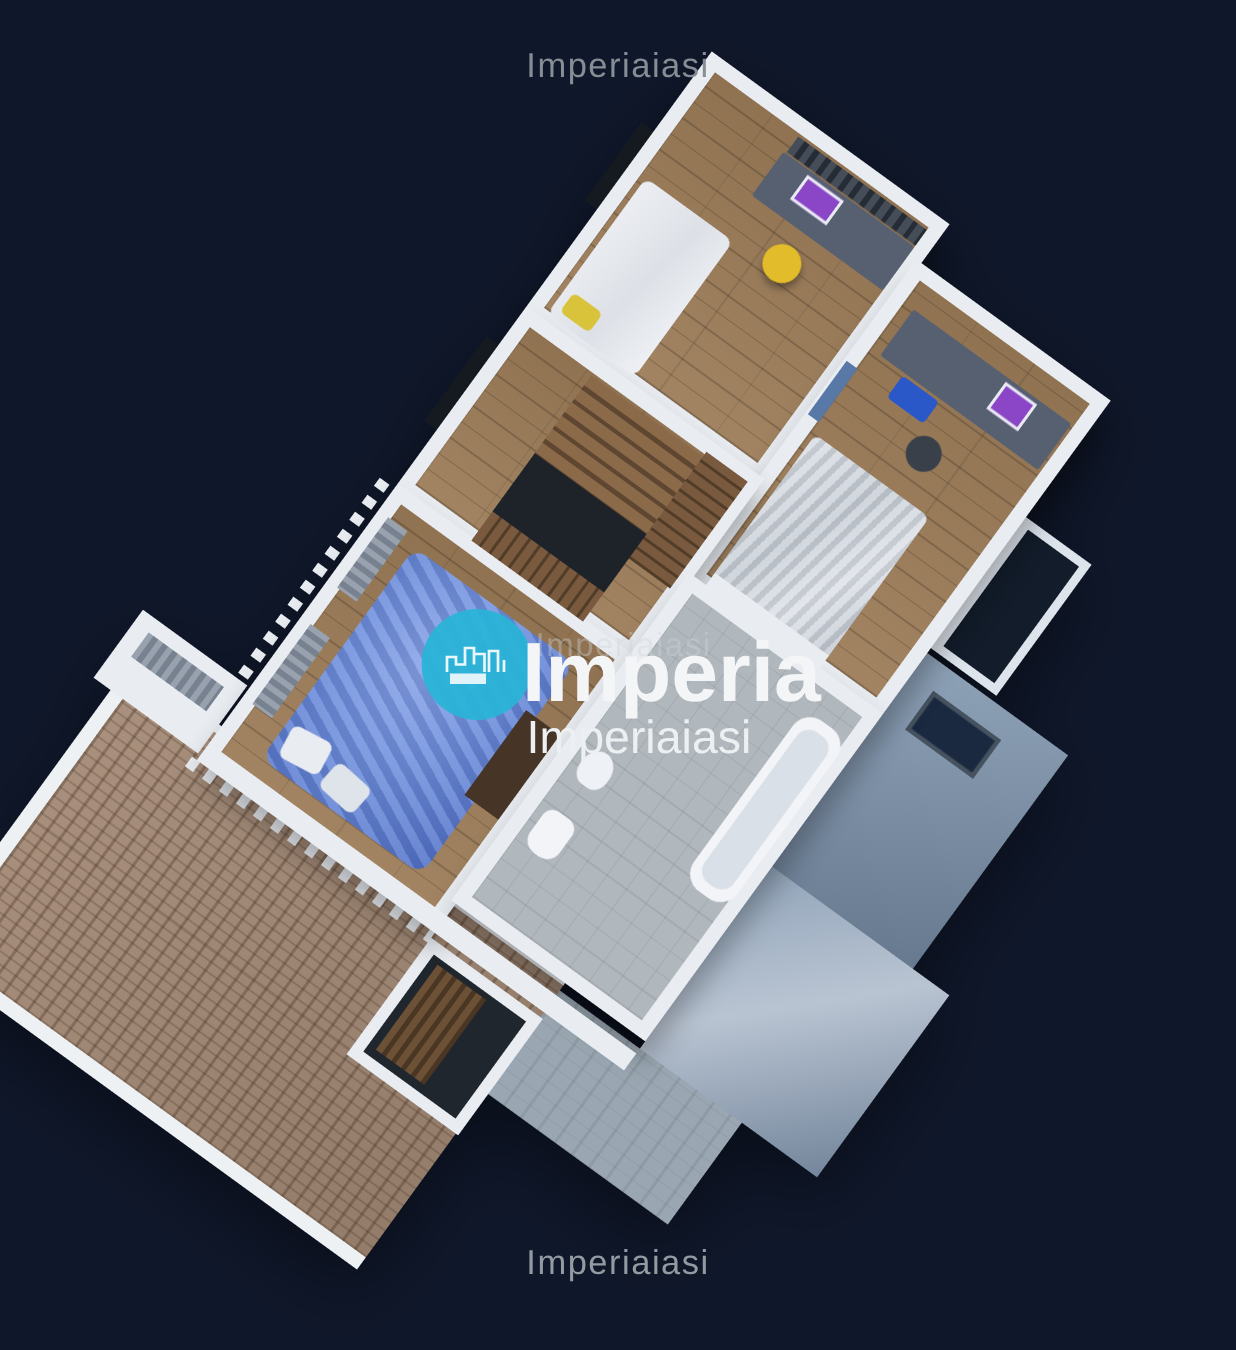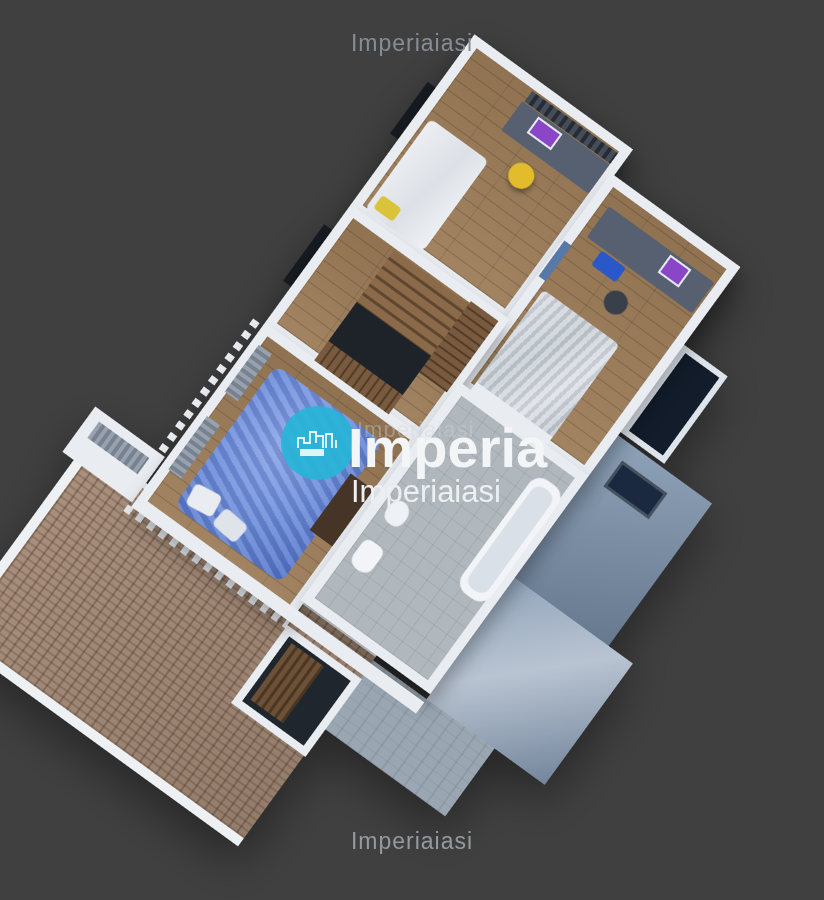--- a/index.html
+++ b/index.html
@@ -1,18 +1,18 @@
 <!DOCTYPE html>
 <html><head>
 <meta charset="utf-8">
 <style>
   html,body{margin:0;padding:0;}
   #stage{
     position:relative;width:824px;height:900px;overflow:hidden;
-    background:#404040;
+    background:#0f172a;
     font-family:"Liberation Sans", sans-serif;
   }
   
   #scene{
     position:absolute;left:210px;top:60px;width:360px;height:780px;
     transform:rotate(36deg);transform-origin:50% 50%;
     filter:drop-shadow(10px 16px 24px rgba(0,0,0,.40));
   }
   #scene *{position:absolute;box-sizing:border-box;}
 

